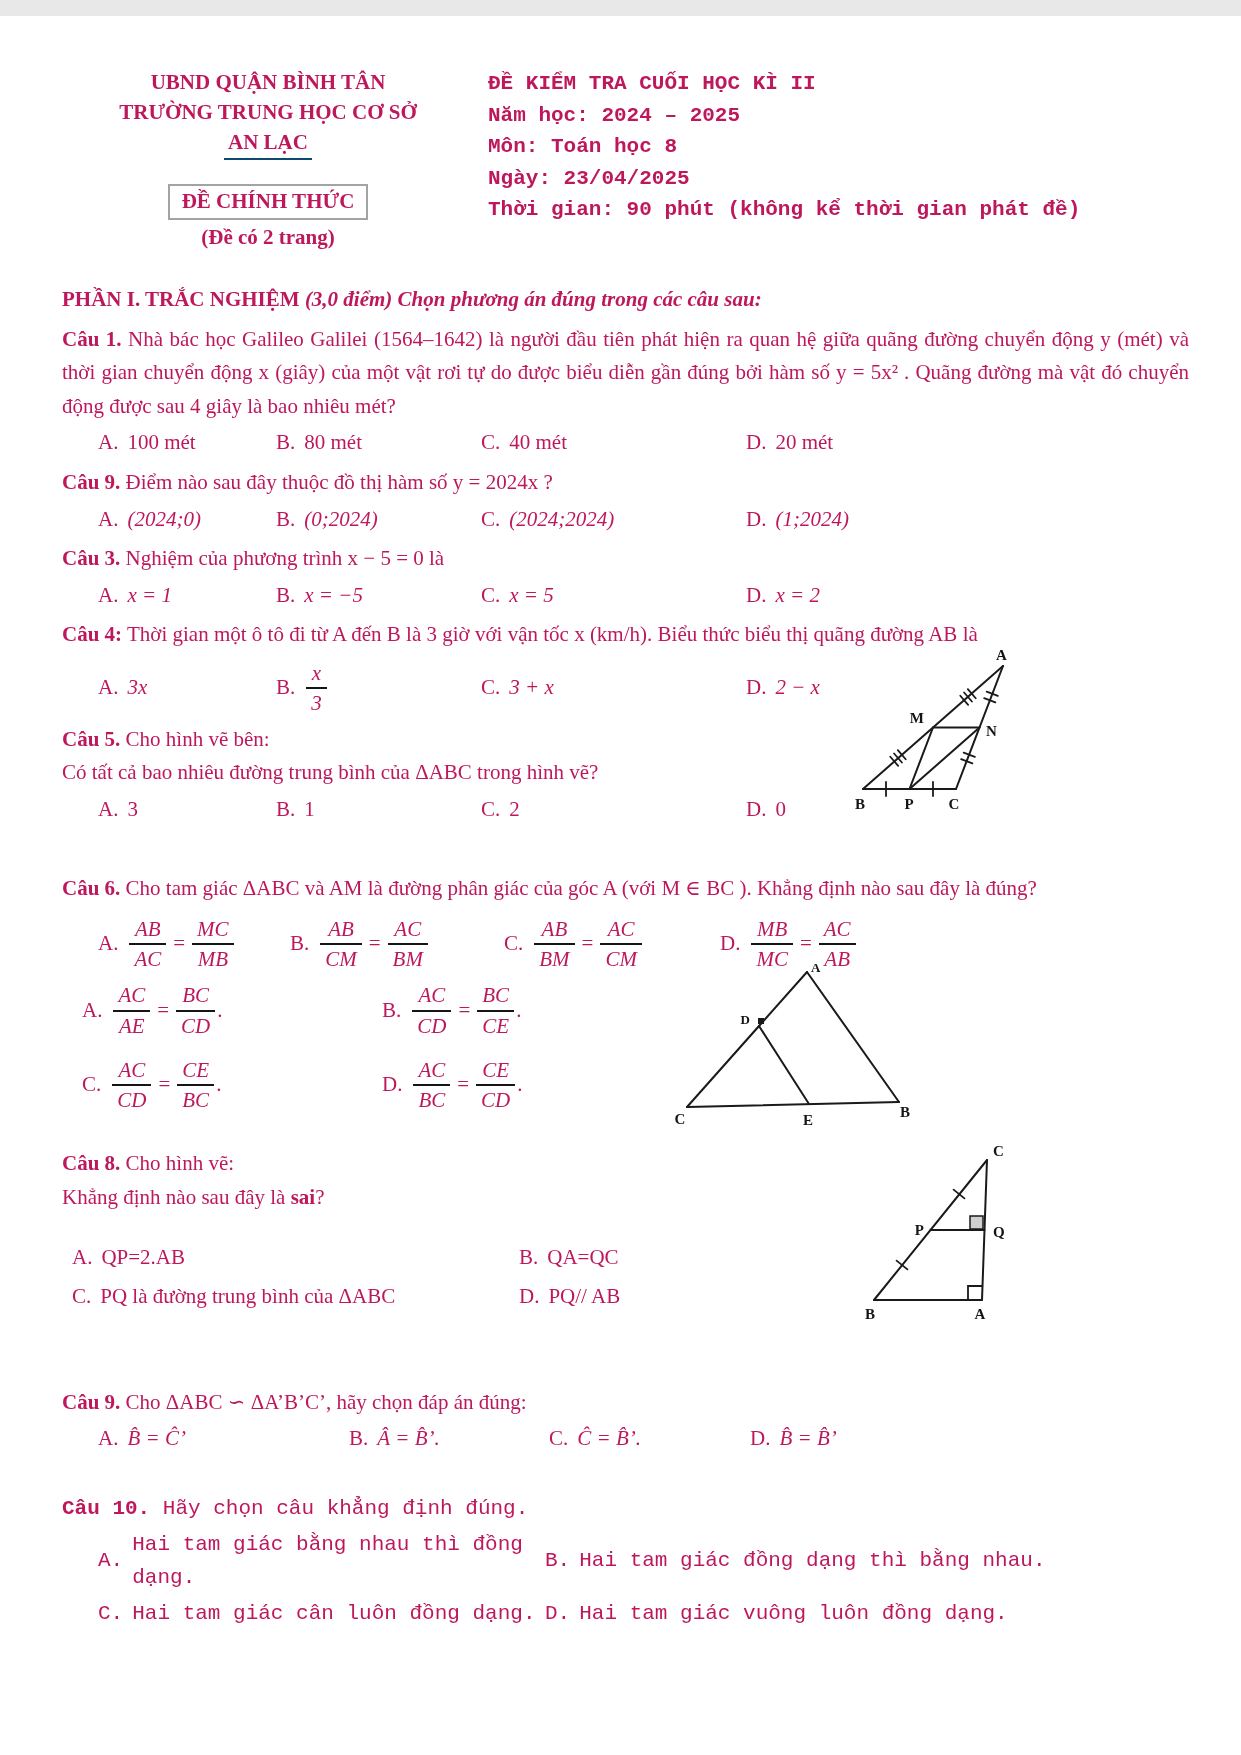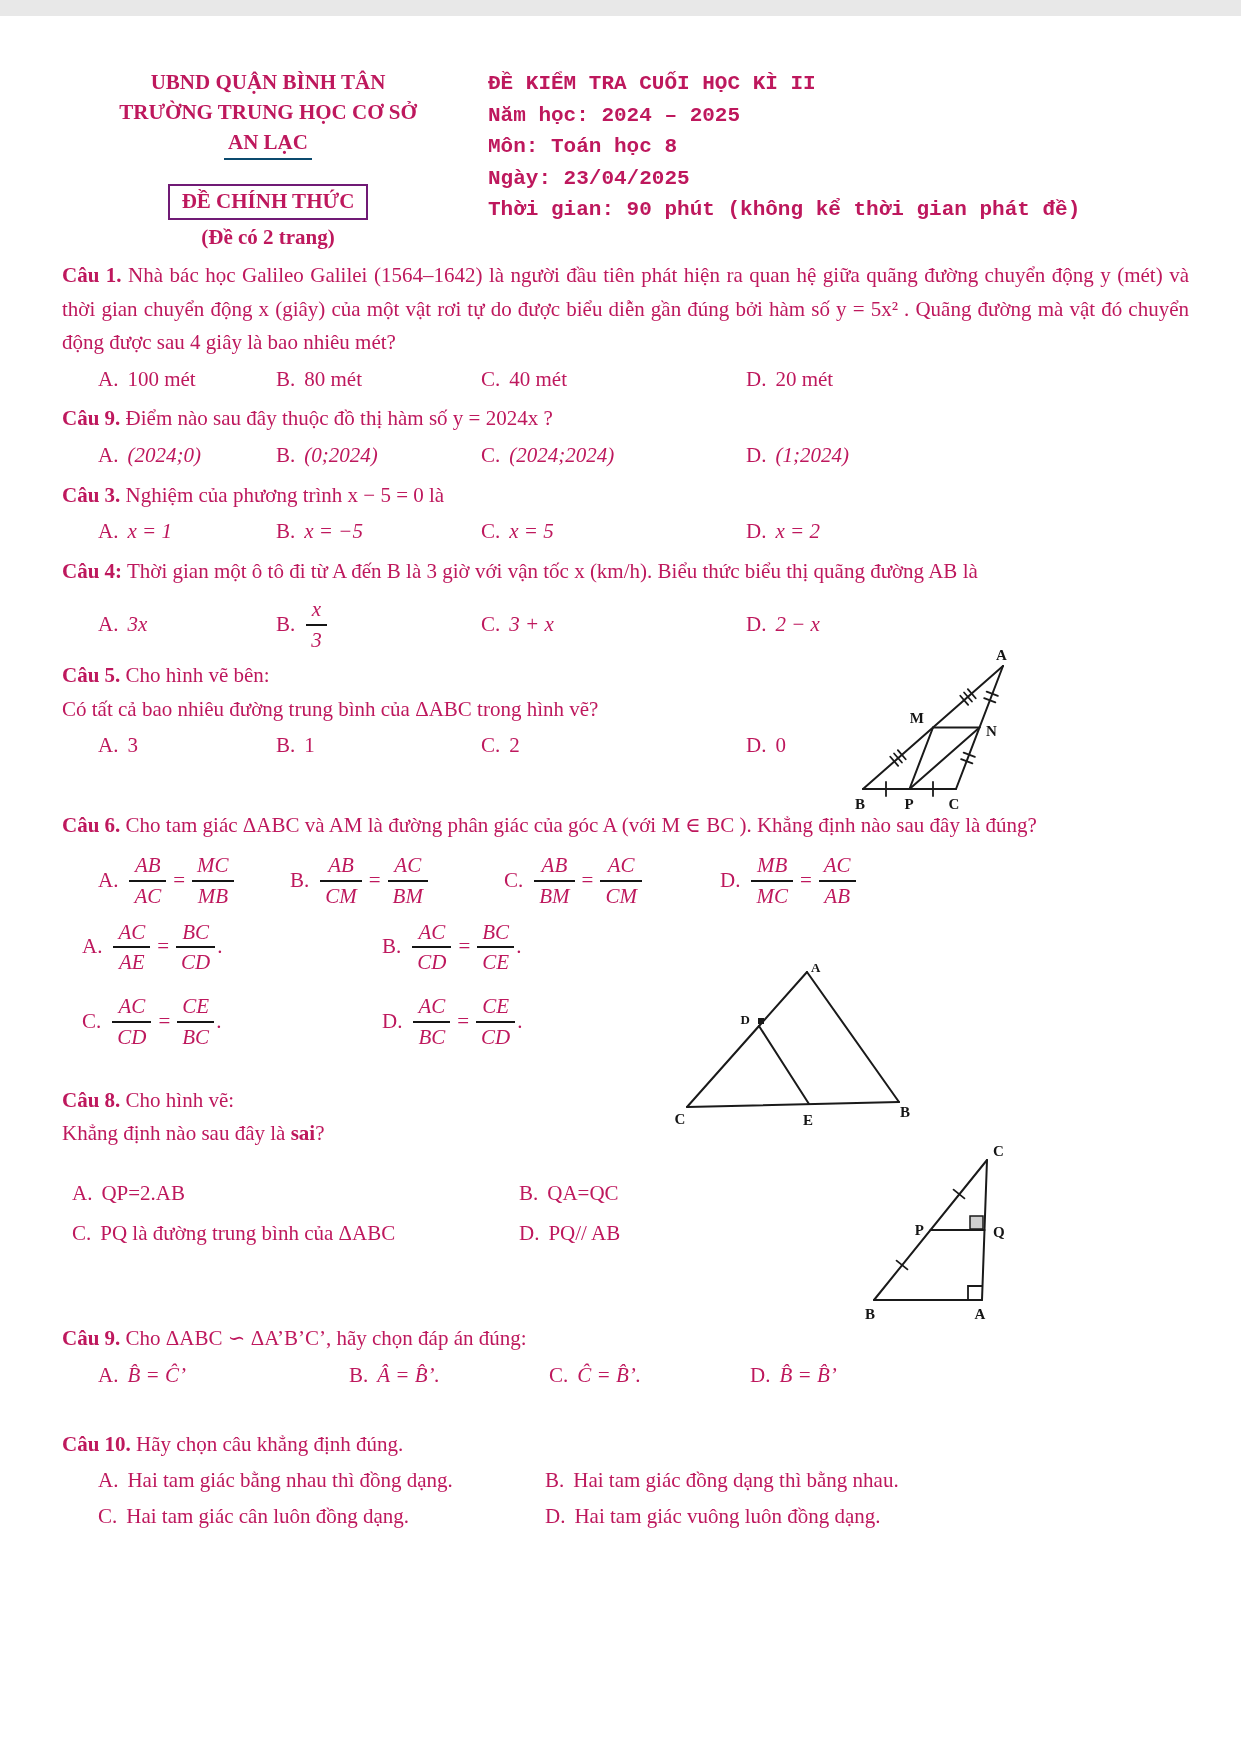--- a/index.html
+++ b/index.html
@@ -12,21 +12,21 @@
     padding:52px 52px 0 62px;
     font-family:"Liberation Serif","DejaVu Serif",serif;
     font-size:21px;line-height:1.6;color:#be185d;
     overflow:hidden;
   }
   
   .header{display:flex;}
   .h-left{width:412px;text-align:center;font-weight:bold;line-height:1.42;}
   .h-left .underline{display:inline-block;border-bottom:2px solid #0c4a6e;padding:0 4px 1px;}
   .stamp-wrap{margin-top:24px;}
-  .stamp{display:inline-block;border:2px solid #701a75;padding:1px 12px;font-weight:bold;}
+  .stamp{display:inline-block;border:2px solid #a3a3a3;padding:1px 12px;font-weight:bold;}
   .h-note{font-weight:bold;margin-top:3px;}
   .h-right{margin-left:14px;font-weight:bold;line-height:1.5;font-family:Liberation Mono, monospace;}
   
   .part-heading{margin-top:30px;font-weight:bold;}
   .part-heading .sub{font-style:italic;}
   
   .q{margin-top:6px;}
   .qlabel{font-weight:bold;}
   .qtext{text-align:justify;}
   .qtext-inline{display:inline;}
@@ -80,20 +80,24 @@
     </div>
     <div class="h-right">
       <div>ĐỀ KIỂM TRA CUỐI HỌC KÌ II</div>
       <div>Năm học: 2024 – 2025</div>
       <div>Môn: Toán học 8</div>
       <div>Ngày: 23/04/2025</div>
       <div>Thời gian: 90 phút (không kể thời gian phát đề)</div>
     </div>
   </div>
 
+  <div class="part-heading">
+    <span>PHẦN I. TRẮC NGHIỆM</span>
+    <span class="sub">(3,0 điểm) Chọn phương án đúng trong các câu sau:</span>
+  </div>
 
   <div class="q">
     <div class="qtext">
       <span class="qlabel">Câu 1.</span>
       <span class="qtext-inline">Nhà bác học Galileo Galilei (1564–1642) là người đầu tiên phát hiện ra quan hệ giữa quãng đường chuyển động y (mét) và thời gian chuyển động x (giây) của một vật rơi tự do được biểu diễn gần đúng bởi hàm số y = 5x² . Quãng đường mà vật đó chuyển động được sau 4 giây là bao nhiêu mét?</span>
     </div>
     <div class="opts">
       <div class="opt col-a">
           <span class="okey">A.</span>
           <span>100 mét</span>
@@ -384,21 +388,21 @@
           <span class="okey">C.</span>
           <span class="math">Ĉ = B̂’.</span>
         </div>
       <div class="opt col-d">
           <span class="okey">D.</span>
           <span class="math">B̂ = B̂’</span>
         </div>
     </div>
   </div>
 
-  <div class="q" style="margin-top:36px;">
+  <div class="q" style="margin-top:36px;font-family:Liberation Mono, monospace;">
     <div>
       <span class="qlabel">Câu 10.</span>
       <span>Hãy chọn câu khẳng định đúng.</span>
     </div>
     <div class="opts2">
       <div class="col-left">
           <span class="okey">A.</span>
           <span>Hai tam giác bằng nhau thì đồng dạng.</span>
         </div>
       <div class="col-right">

